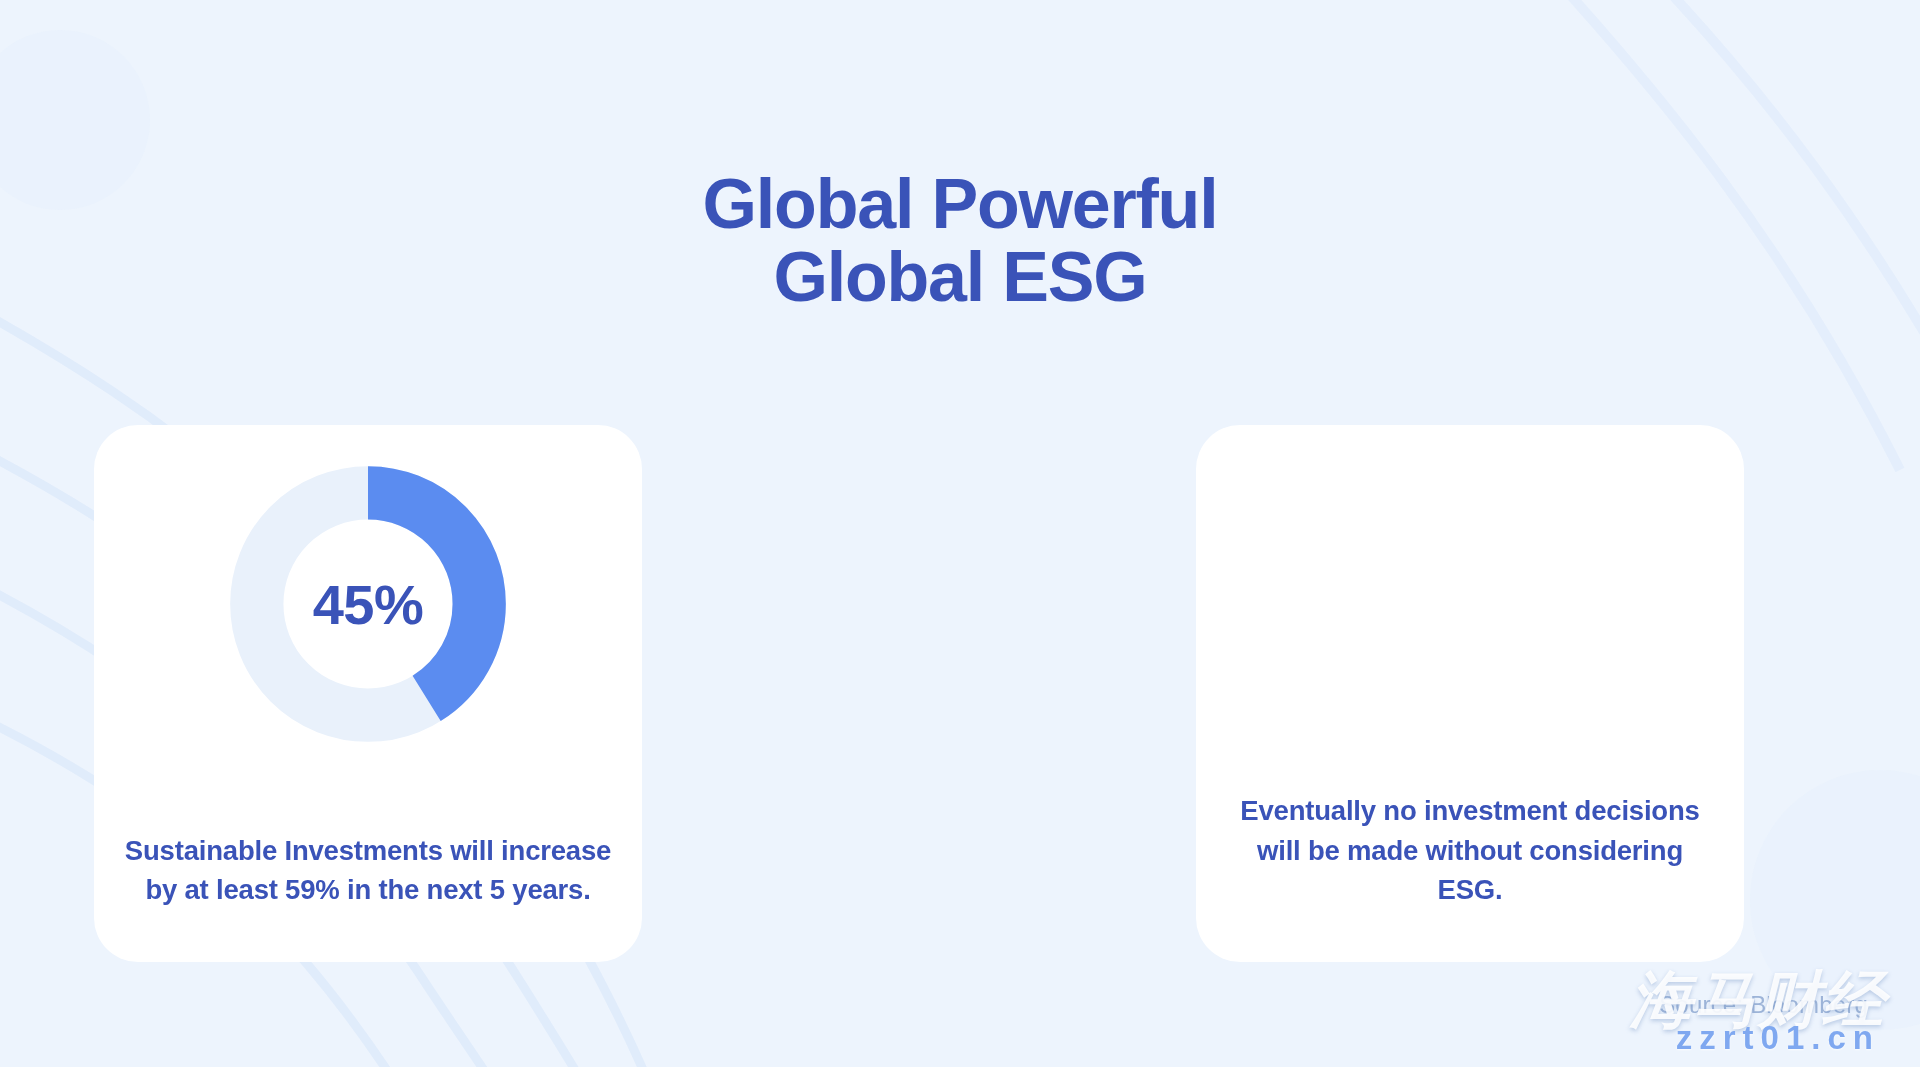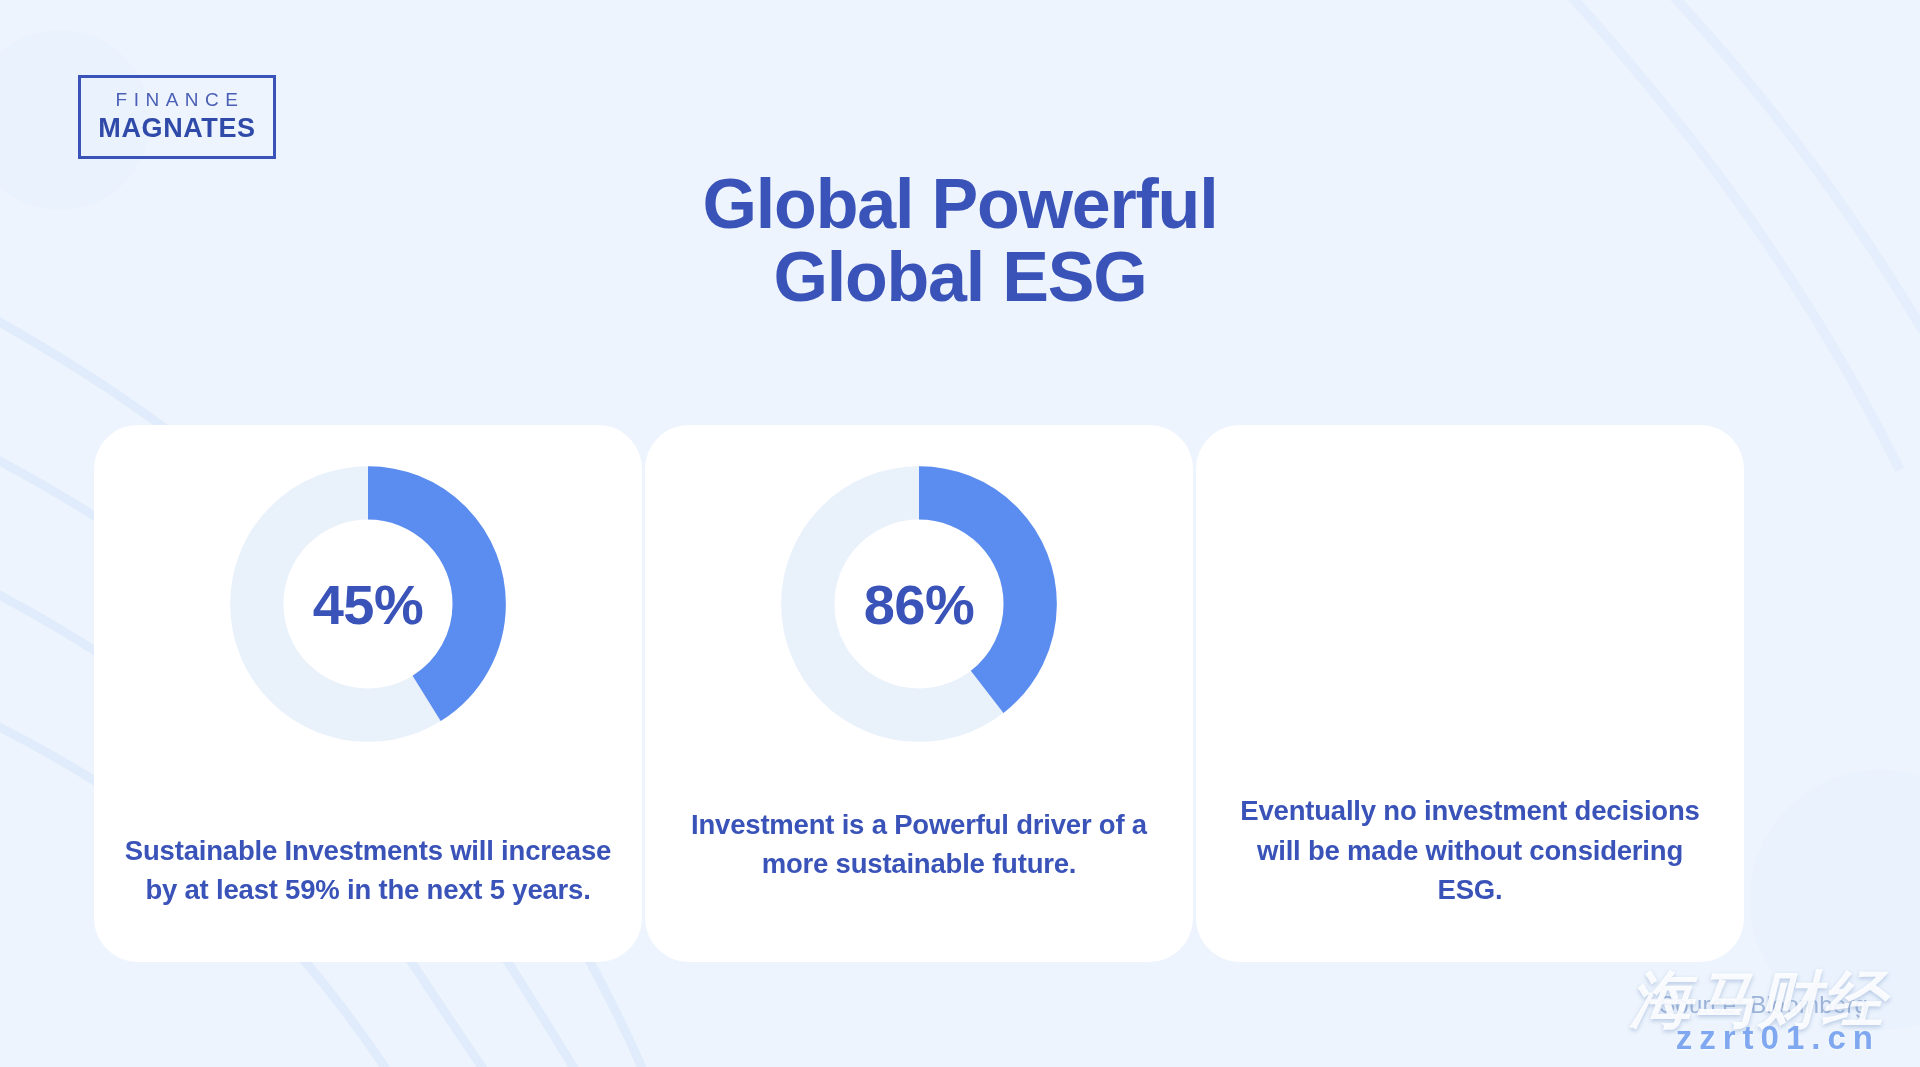--- a/index.html
+++ b/index.html
@@ -142,54 +142,40 @@
     <g stroke="#e4eefc" stroke-width="10" fill="none" opacity="0.9">
       <path d="M1520,-60 C1660,90 1790,250 1900,470"></path>
       <path d="M1610,-70 C1760,80 1880,240 1990,450"></path>
     </g>
     <g fill="#e8f1fc" opacity="0.8">
       <circle cx="1880" cy="900" r="130"></circle>
       <circle cx="60" cy="120" r="90"></circle>
     </g>
   </svg>
 
-  <div id="logo">
-    <span class="l1">FINANCE</span>
-    <span class="l2">MAGNATES</span>
-  </div>
 
   <h1 id="title">
     <span class="tline">Global Powerful</span>
     <span class="tline">Global ESG</span>
   </h1>
 
   <div id="cards">
 
     <div class="card one">
       <div class="donut">
         <svg viewBox="0 0 120 120">
           <circle cx="60" cy="60" r="48" fill="none" stroke="#e9f1fb" stroke-width="23"></circle>
 
           <circle cx="60" cy="60" r="48" fill="none" stroke="#5b8cf0" stroke-width="23" stroke-dasharray="124 301.59" stroke-dashoffset="0" transform="rotate(-90 60 60)"></circle>
         </svg>
         <div class="pct">45%</div>
       </div>
       <div class="caption">Sustainable Investments will increase by at least 59% in the next 5 years.</div>
     </div>
 
-    <div class="card two">
-      <div class="donut">
-        <svg viewBox="0 0 120 120">
-          <circle cx="60" cy="60" r="48" fill="none" stroke="#e9f1fb" stroke-width="23"></circle>
-          <circle cx="60" cy="60" r="48" fill="none" stroke="#5b8cf0" stroke-width="23" stroke-dasharray="119 301.59" stroke-dashoffset="0" transform="rotate(-90 60 60)"></circle>
-        </svg>
-        <div class="pct">86%</div>
-      </div>
-      <div class="caption">Investment is a Powerful driver of a more sustainable future.</div>
-    </div>
 
     <div class="card three">
       <div class="caption">Eventually no investment decisions will be made without considering ESG.</div>
     </div>
 
   </div>
 
   <div id="source">Source: Bloomberg</div>
 
   <div id="watermark">

